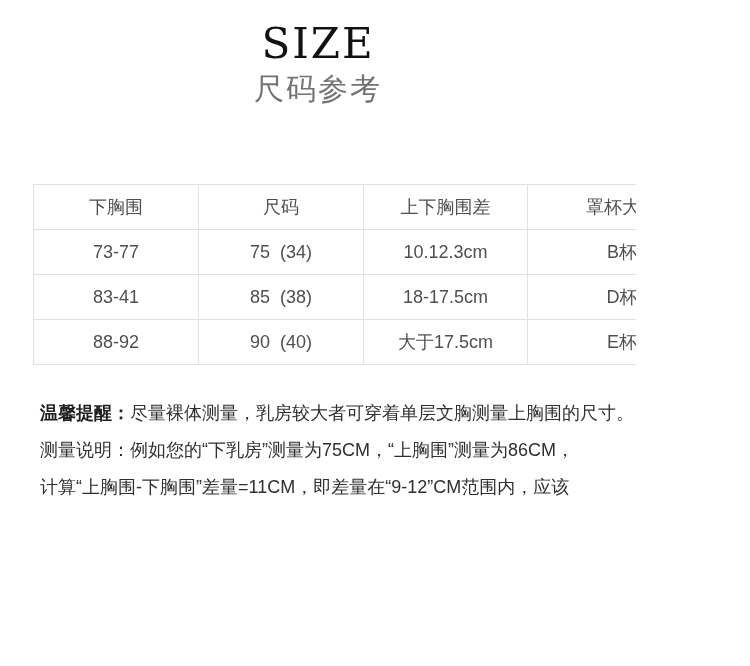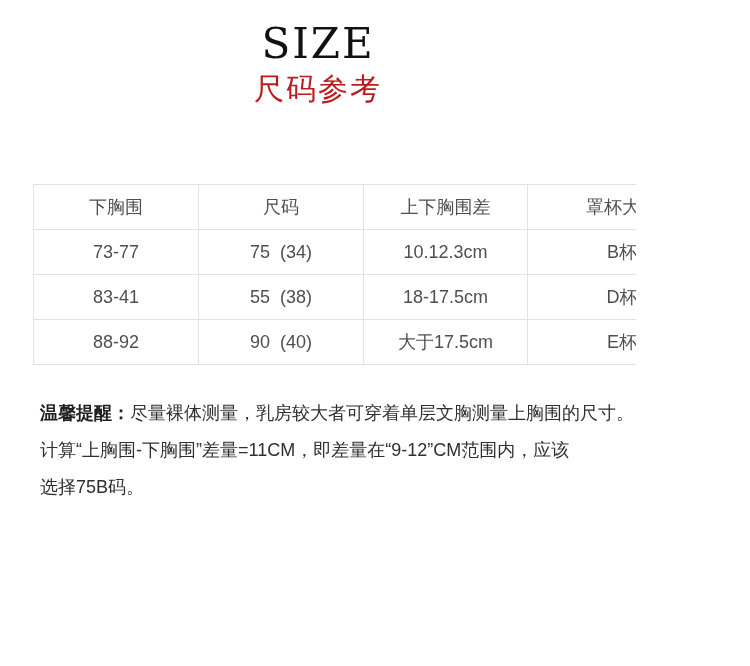--- a/index.html
+++ b/index.html
@@ -23,21 +23,21 @@
     color: #111111;
   }
   .page-subtitle {
     margin: 6px 0 0 0;
     text-align: center;
     font-family: "Liberation Sans", sans-serif;
     font-size: 30px;
     line-height: 34px;
     font-weight: 400;
     letter-spacing: 2px;
-    color: #b91c1c;
+    color: #737373;
   }
   table.size-chart {
     width: 683px;
     margin: 78px 0 0 33px;
     border-collapse: collapse;
     table-layout: fixed;
   }
   .size-chart th, .size-chart td {
     border: 1px solid #e1e1e1;
     height: 44px;
@@ -89,32 +89,32 @@
     </thead>
     <tbody>
       <tr>
         <td>73-77</td>
         <td>75  (34)</td>
         <td>10.12.3cm</td>
         <td>B杯</td>
       </tr>
       <tr>
         <td>83-41</td>
-        <td>55  (38)</td>
+        <td>85  (38)</td>
         <td>18-17.5cm</td>
         <td>D杯</td>
       </tr>
       <tr>
         <td>88-92</td>
         <td>90  (40)</td>
         <td>大于17.5cm</td>
         <td>E杯</td>
       </tr>
     </tbody>
   </table>
 
   <div class="note">
     <p class="note-line"><span class="note-label">温馨提醒：</span><span>尽量裸体测量，乳房较大者可穿着单层文胸测量上胸围的尺寸。</span></p>
+    <p class="note-line">测量说明：例如您的“下乳房”测量为75CM，“上胸围”测量为86CM，</p>
     <p class="note-line">计算“上胸围-下胸围”差量=11CM，即差量在“9-12”CM范围内，应该</p>
-    <p class="note-line">选择75B码。</p>
   </div>
 
 </div>
 
 </body></html>

